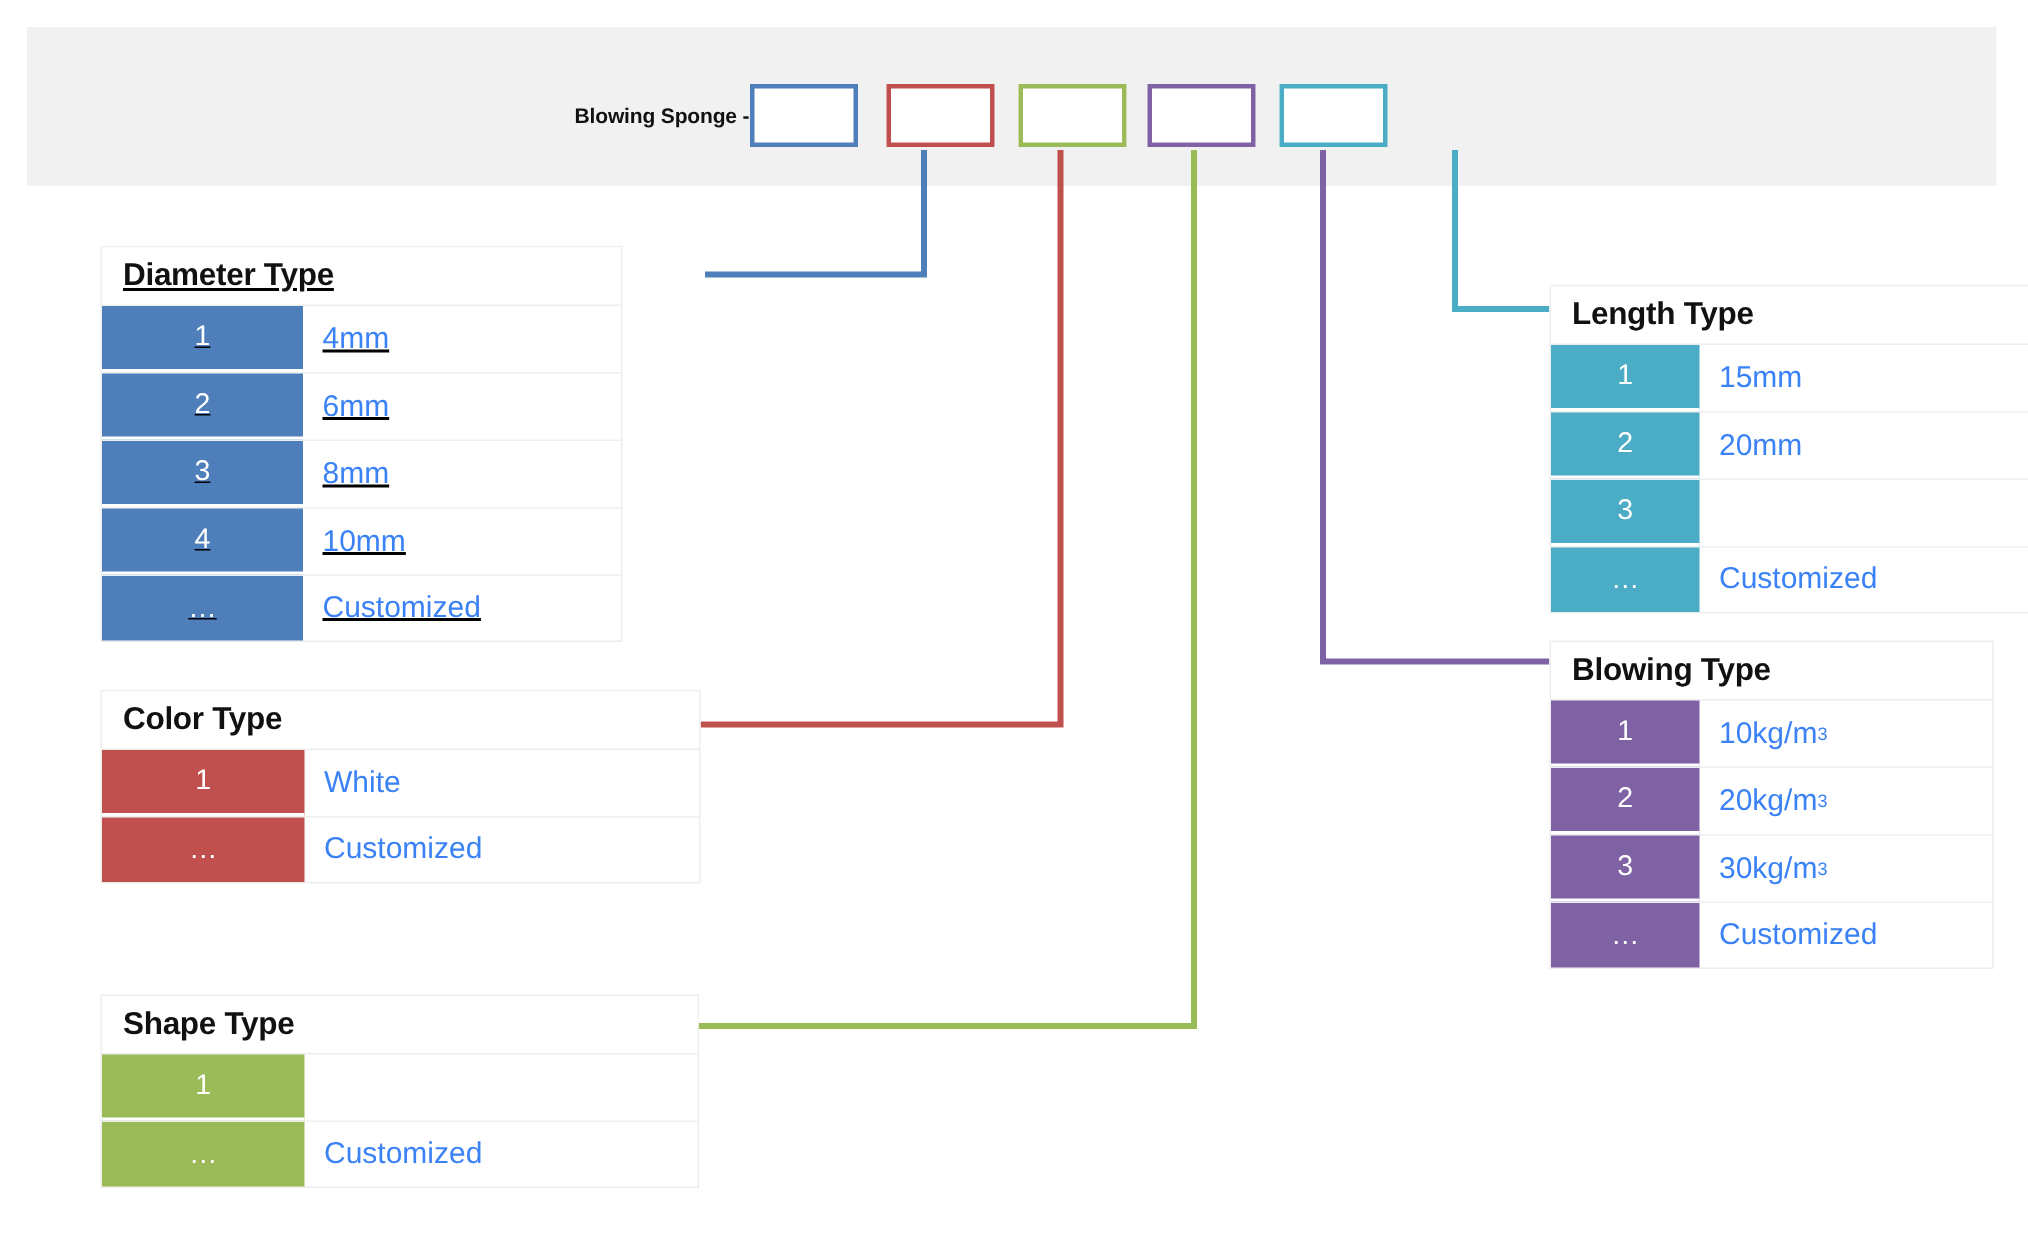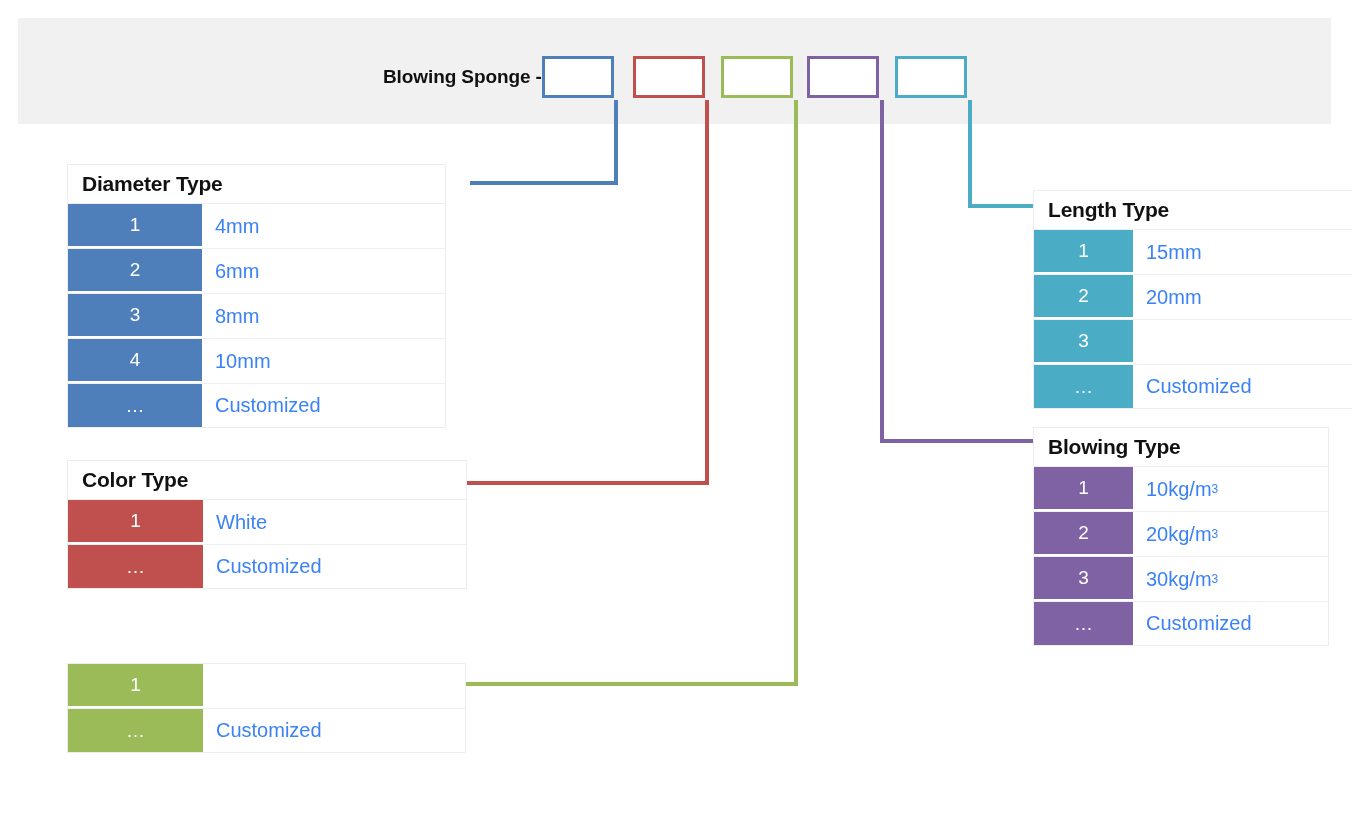--- a/index.html
+++ b/index.html
@@ -31,21 +31,21 @@
   }
   #header-row {
     position: absolute;
     left: 383px;
     top: 55px;
     height: 44px;
     display: flex;
     align-items: center;
   }
   #header-label {
-    font-size: 19px;
+    font-size: 14px;
     font-weight: bold;
     color: #111111;
     letter-spacing: -0.1px;
     white-space: nowrap;
     line-height: 1;
     padding-bottom: 1px;
   }
   .code-box {
     width: 72px;
     height: 42px;
@@ -121,21 +121,21 @@
     box-sizing: border-box;
     white-space: nowrap;
   }
   .cell-desc sup {
     font-size: 12px;
     line-height: 0;
     vertical-align: super;
   }
 
   
-  #table-diameter { left: 67px;  top: 164px; width: 379px; }
+  #table-diameter { left: 67px;  top: 164px; width: 348px; text-decoration: underline; }
   #table-diameter .cell-code { width: 134px; }
 
   #table-color    { left: 67px;  top: 460px; width: 400px; }
   #table-color .cell-code { width: 135px; }
 
   #table-shape    { left: 67px;  top: 663px; width: 399px; }
   #table-shape .cell-code { width: 135px; }
 
   #table-length   { left: 1033px; top: 190px; width: 349px; }
   #table-length .cell-code { width: 99px; }
@@ -205,20 +205,21 @@
           <div class="cell-desc">White</div>
         </div>
         <div class="tbl-row">
           <div class="cell-code" style="background: rgb(192, 80, 77);">…</div>
           <div class="cell-desc">Customized</div>
         </div>
       </div>
   </div>
 
   <div class="legend-table" id="table-shape">
+    <div class="tbl-title">Shape Type</div>
     <div class="tbl-body">
         <div class="tbl-row">
           <div class="cell-code" style="background: rgb(155, 187, 89);">1</div>
         </div>
         <div class="tbl-row">
           <div class="cell-code" style="background: rgb(155, 187, 89);">…</div>
           <div class="cell-desc">Customized</div>
         </div>
       </div>
   </div>

